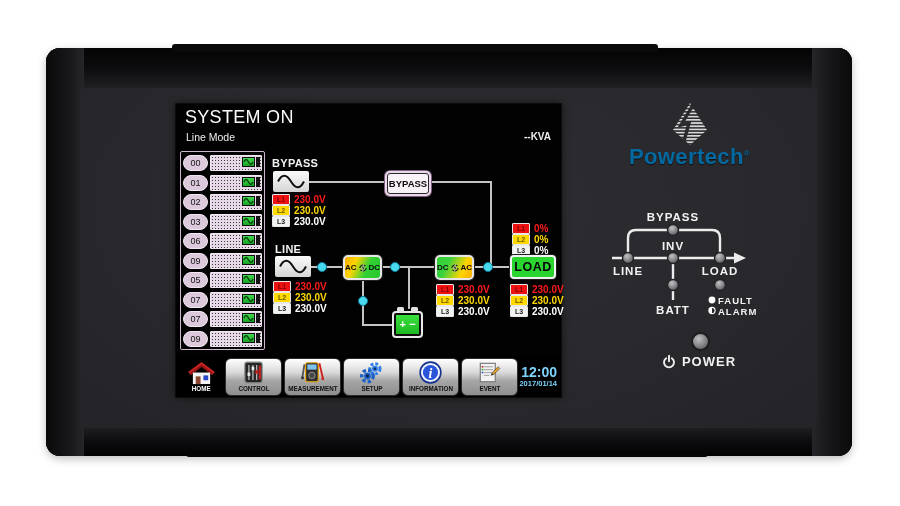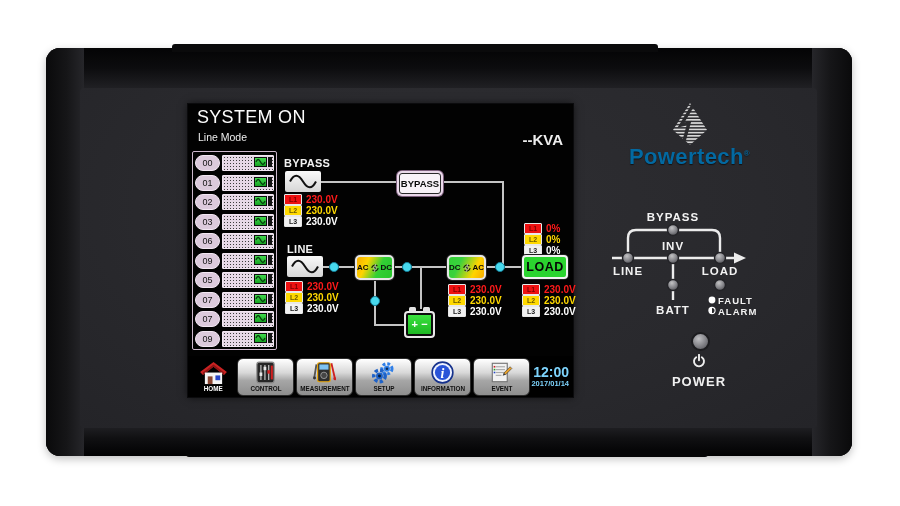--- a/index.html
+++ b/index.html
@@ -18,25 +18,25 @@
   .bevel-left{left:46px;top:48px;width:38px;height:408px;border-radius:14px 0 0 14px;
           background:linear-gradient(90deg,#0a0a0b 0%,#161618 55%,#26262a 100%);}
   .bevel-right{left:812px;top:48px;width:40px;height:408px;border-radius:0 14px 14px 0;
           background:linear-gradient(270deg,#0a0a0b 0%,#161618 55%,#26262a 100%);}
   .top-tab{left:172px;top:44px;width:486px;height:8px;background:#0a0a0b;border-radius:3px 3px 0 0;}
   .bottom-tab{left:186px;top:450px;width:522px;height:7px;background:#050506;border-radius:0 0 3px 3px;}
   .face{left:80px;top:88px;width:737px;height:340px;border-radius:4px;
           background:radial-gradient(ellipse at 50% 35%,#2e2e32 0%,#29292d 60%,#242428 100%);}
 
   
-  .screen{left:188px;top:104px;width:385px;height:293px;background:#020202;
+  .screen{left:176px;top:104px;width:385px;height:293px;background:#020202;
           box-shadow:0 0 0 1px #0b0b0d,0 0 8px rgba(0,0,0,.7);color:#fff;}
   .sys-title{left:9px;top:3px;font-size:18px;letter-spacing:.3px;color:#fcfcfc;}
   .sys-mode{left:10px;top:27px;font-size:10.5px;color:#ededed;}
-  .sys-kva{right:10px;top:27px;font-size:15px;font-weight:bold;color:#ededed;text-align:center;}
+  .sys-kva{right:10px;top:27px;font-size:10px;font-weight:bold;color:#ededed;text-align:center;}
 
   
   .module-list{left:4px;top:47px;width:85px;height:199px;border:1px solid #cdb8cd;border-radius:2px;
           padding:3px 2px 2px 2px;box-sizing:border-box;display:flex;flex-direction:column;justify-content:space-between;}
   .mod-row{display:flex;align-items:center;height:16px;}
   .mod-num{width:23px;height:14px;line-height:14px;background:#dccadc;border:1px solid #f2e6f2;
           border-radius:8px;color:#111;font-size:9px;text-align:center;margin-right:2px;}
   .mod-body{position:relative;flex:1;height:14px;background-color:#e6d8e6;border:1px solid #f2e6f2;border-radius:1px;
           background-image:radial-gradient(circle,#3c3c3c 0.8px,transparent 0.95px);background-size:3px 3px;}
   .mod-sine{position:absolute;right:6px;top:1px;width:13px;height:10px;border:1px solid #0c0c0c;
@@ -90,21 +90,21 @@
   .tb-date{font-size:7.5px;font-weight:bold;}
 
   
   .brand{left:597px;top:103px;width:185px;text-align:center;color:#0369a1;}
   .brand-name{font-size:22px;font-weight:bold;letter-spacing:.4px;line-height:1;margin-top:-3px;
           text-shadow:0 1px 1px rgba(0,0,0,.6);}
   .brand-reg{font-size:8px;vertical-align:super;}
   .power-led{left:691px;top:332px;width:15px;height:15px;border-radius:50%;border:2px solid #1c1c1f;
           background:radial-gradient(circle at 38% 32%,#c0c0c3 0%,#808085 55%,#4c4c51 100%);cursor:pointer;}
   .power-row{left:629px;top:354px;width:140px;display:flex;align-items:center;justify-content:center;gap:6px;
-          color:#f0f0f0;font-size:13px;font-weight:bold;letter-spacing:1px;flex-direction:column;}
+          color:#f0f0f0;font-size:13px;font-weight:bold;letter-spacing:1px;}
 
   .mimic-text{font-family:"Liberation Sans",sans-serif;font-weight:bold;fill:#f2f2f2;letter-spacing:1px;}
 </style>
 </head>
 <body>
 
 <div id="stage">
 
   <div class="abs device"></div>
   <div class="abs device-top"></div>

